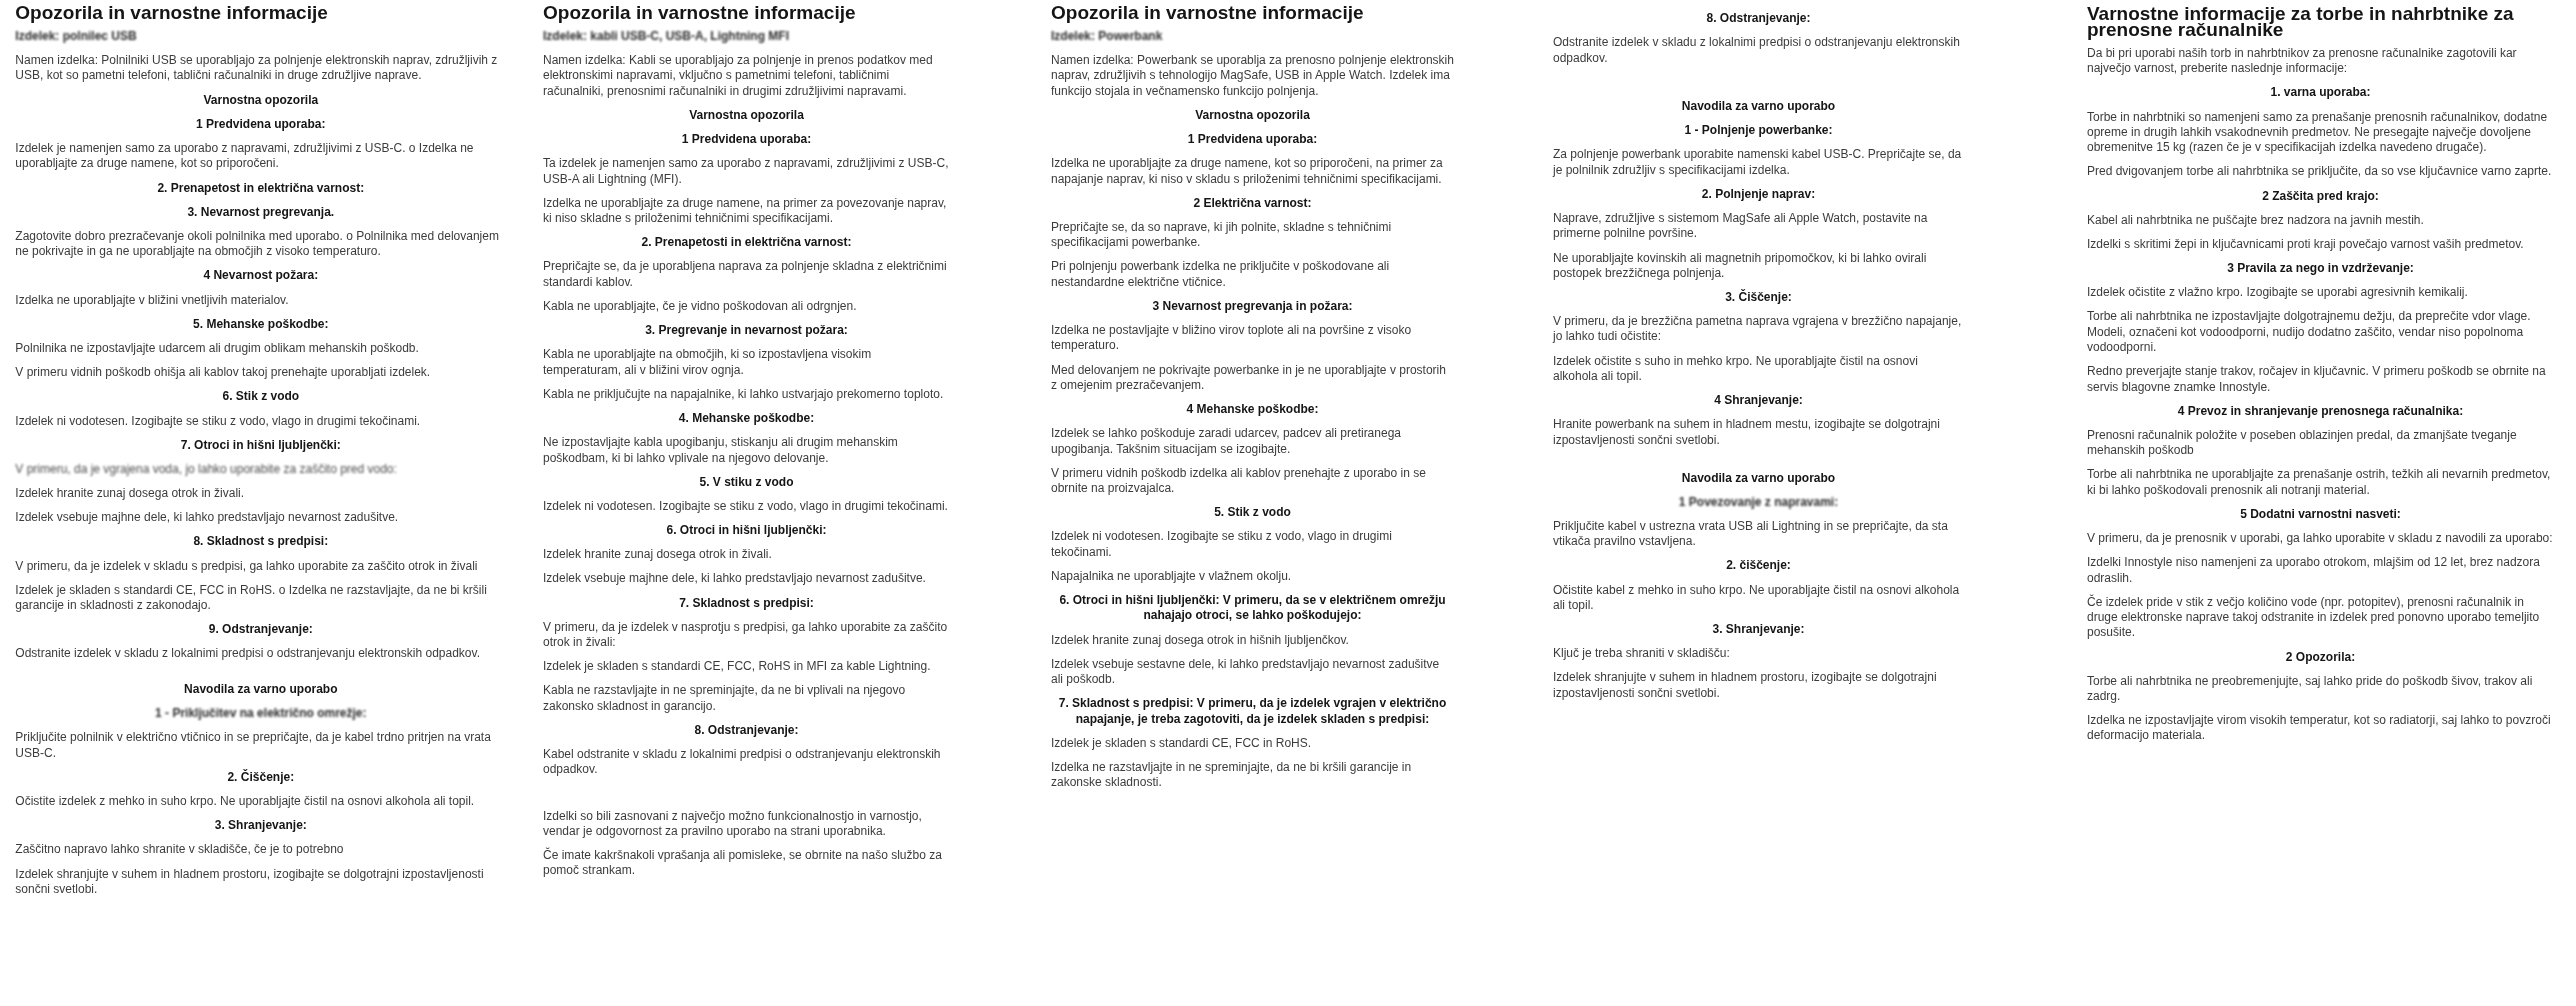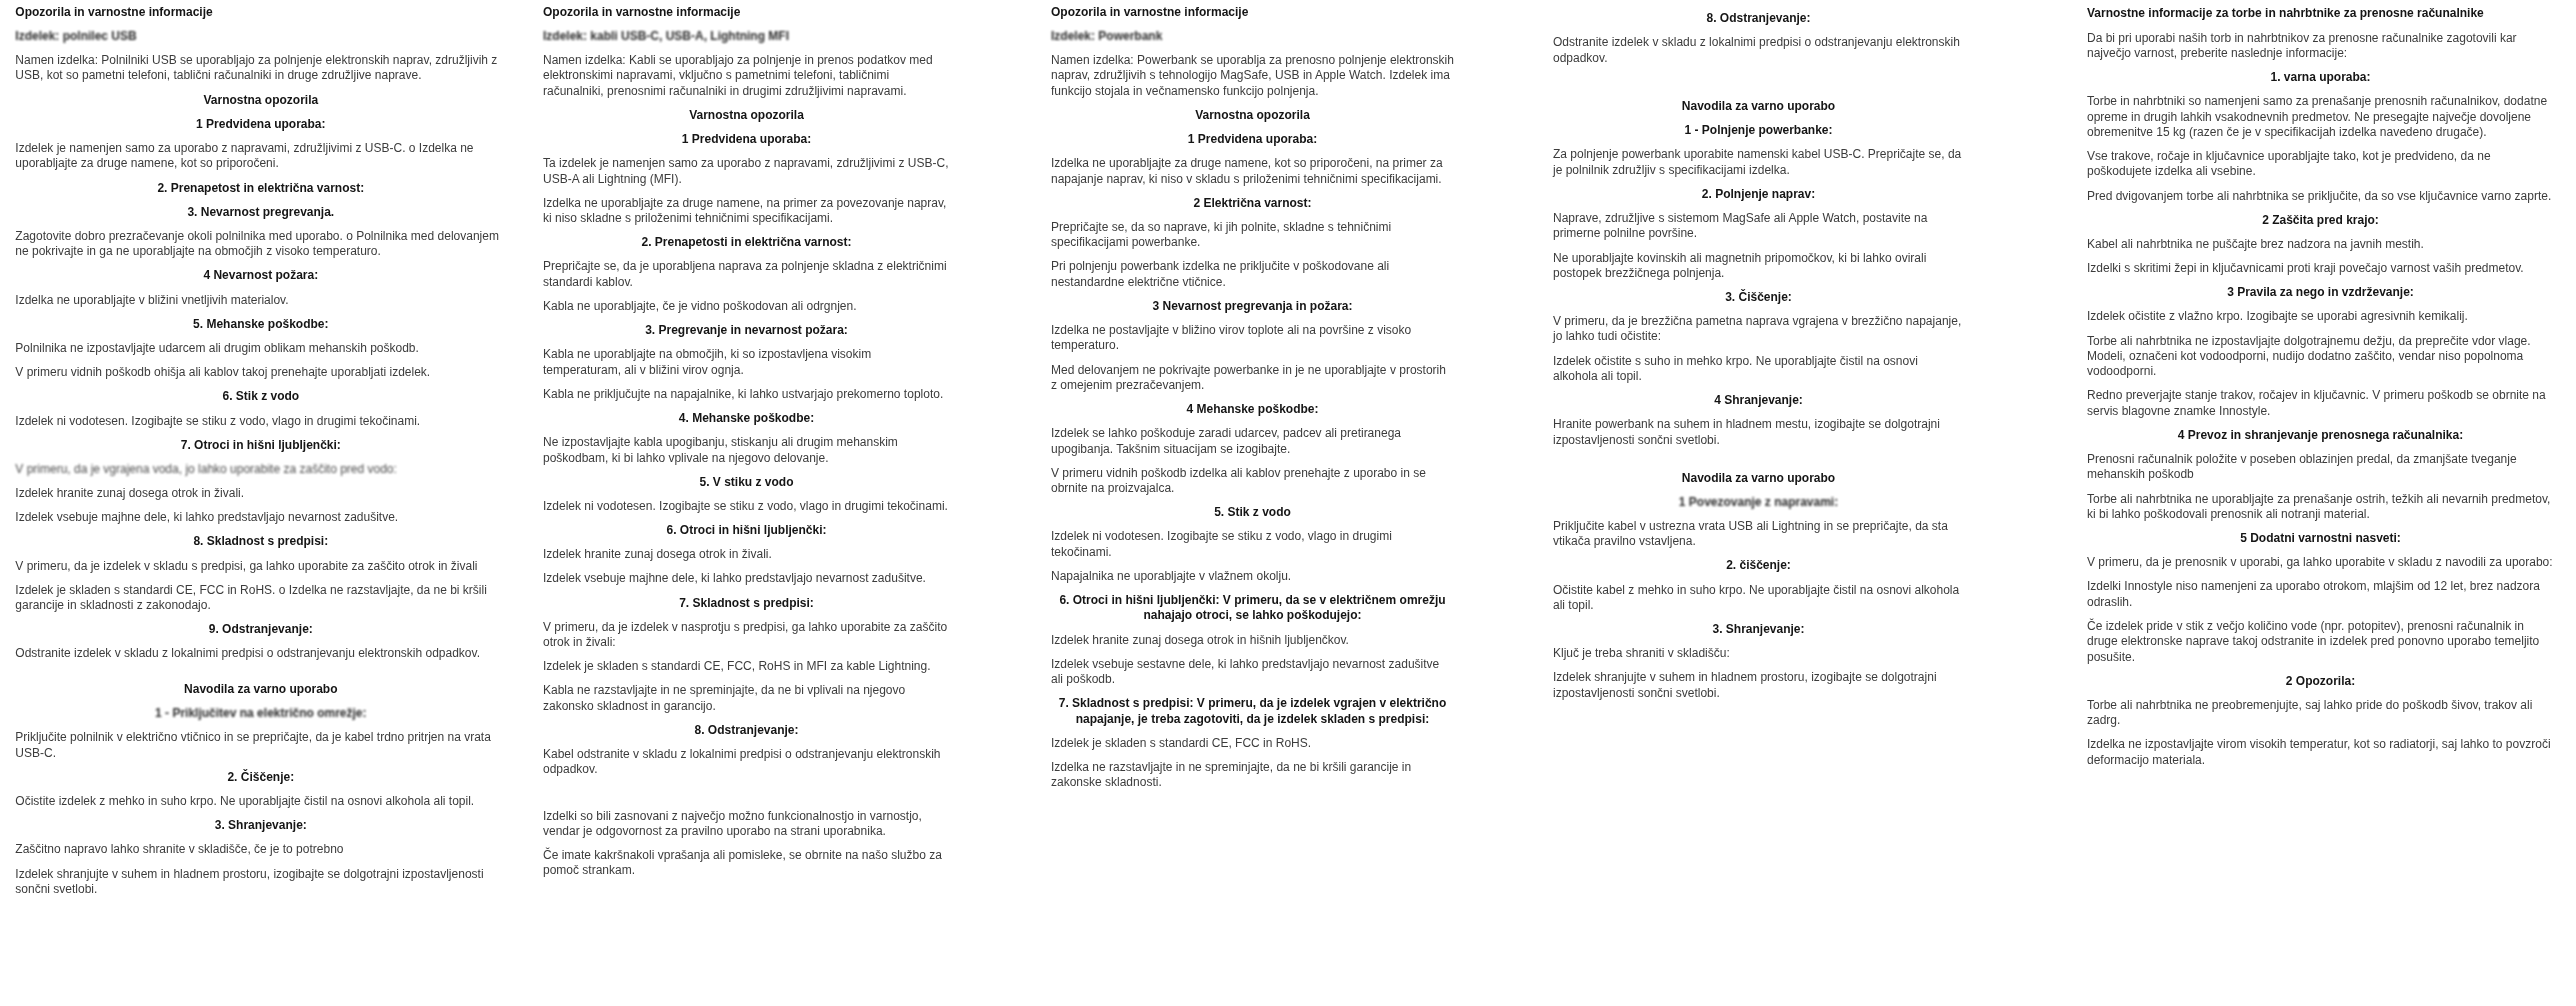--- a/index.html
+++ b/index.html
@@ -4,21 +4,21 @@
 <style>
   html,body{margin:0;padding:0;}
   body{
     width:2576px;height:1006px;overflow:hidden;position:relative;
     background:#ffffff;
     font-family:"Liberation Sans", sans-serif;
     color:#3c3c3c;
   }
   .column{position:absolute;}
   .b{font-size:12px;line-height:15.3px;margin:0 0 8.9px 0;}
-  .h1{font-weight:700;font-size:12px;color:#151515;}
+  .h1{font-weight:700;font-size:19px;color:#151515;}
   .h2{font-weight:700;color:#151515;}
   .h{font-weight:700;color:#151515;text-align:center;}
   .p{color:#3c3c3c;}
   .gap{margin:0;}
   .blur{filter:blur(1.2px);opacity:.92;}
 </style>
 </head>
 <body>
 
 <div id="doc">
@@ -138,21 +138,20 @@
       <div class="b p">Očistite kabel z mehko in suho krpo. Ne uporabljajte čistil na osnovi alkohola ali topil.</div>
       <div class="b h">3. Shranjevanje:</div>
       <div class="b p">Ključ je treba shraniti v skladišču:</div>
       <div class="b p">Izdelek shranjujte v suhem in hladnem prostoru, izogibajte se dolgotrajni izpostavljenosti sončni svetlobi.</div>
     </div>
     <div class="column" style="left: 2087px; top: 6.4px; width: 467px;">
       <div class="b h1">Varnostne informacije za torbe in nahrbtnike za prenosne računalnike</div>
       <div class="b p">Da bi pri uporabi naših torb in nahrbtnikov za prenosne računalnike zagotovili kar največjo varnost, preberite naslednje informacije:</div>
       <div class="b h">1. varna uporaba:</div>
       <div class="b p">Torbe in nahrbtniki so namenjeni samo za prenašanje prenosnih računalnikov, dodatne opreme in drugih lahkih vsakodnevnih predmetov. Ne presegajte največje dovoljene obremenitve 15 kg (razen če je v specifikacijah izdelka navedeno drugače).</div>
-      <div class="b p">Vse trakove, ročaje in ključavnice uporabljajte tako, kot je predvideno, da ne poškodujete izdelka ali vsebine.</div>
       <div class="b p">Pred dvigovanjem torbe ali nahrbtnika se priključite, da so vse ključavnice varno zaprte.</div>
       <div class="b h">2 Zaščita pred krajo:</div>
       <div class="b p">Kabel ali nahrbtnika ne puščajte brez nadzora na javnih mestih.</div>
       <div class="b p">Izdelki s skritimi žepi in ključavnicami proti kraji povečajo varnost vaših predmetov.</div>
       <div class="b h">3 Pravila za nego in vzdrževanje:</div>
       <div class="b p">Izdelek očistite z vlažno krpo. Izogibajte se uporabi agresivnih kemikalij.</div>
       <div class="b p">Torbe ali nahrbtnika ne izpostavljajte dolgotrajnemu dežju, da preprečite vdor vlage. Modeli, označeni kot vodoodporni, nudijo dodatno zaščito, vendar niso popolnoma vodoodporni.</div>
       <div class="b p">Redno preverjajte stanje trakov, ročajev in ključavnic. V primeru poškodb se obrnite na servis blagovne znamke Innostyle.</div>
       <div class="b h">4 Prevoz in shranjevanje prenosnega računalnika:</div>
       <div class="b p">Prenosni računalnik položite v poseben oblazinjen predal, da zmanjšate tveganje mehanskih poškodb</div>

